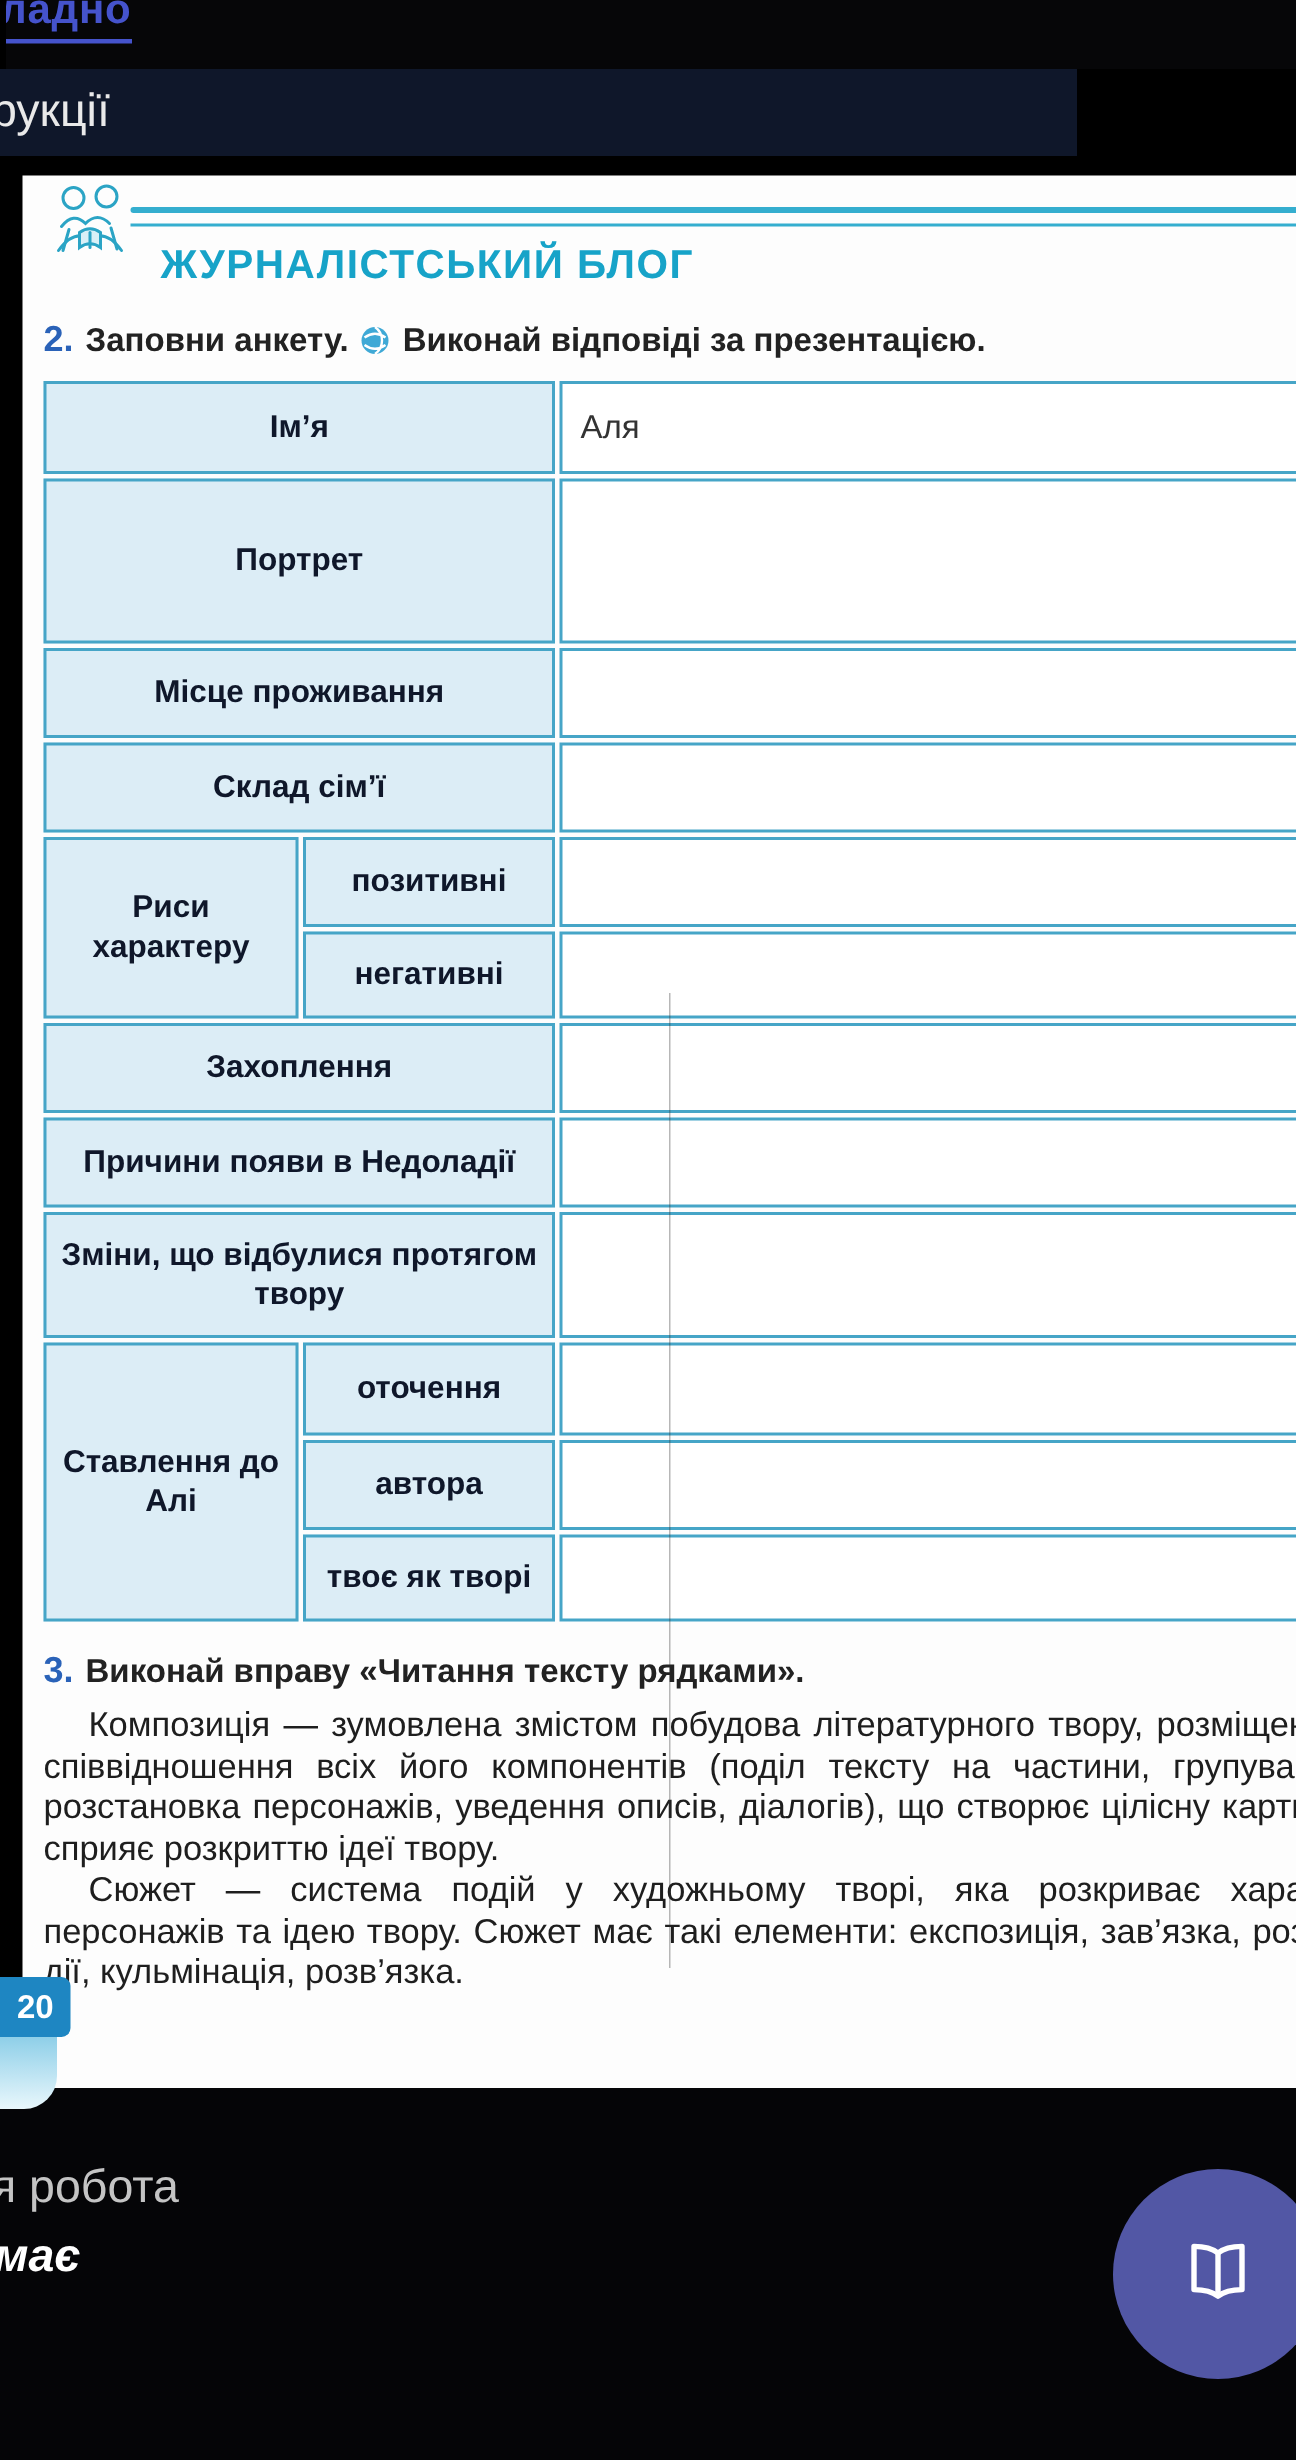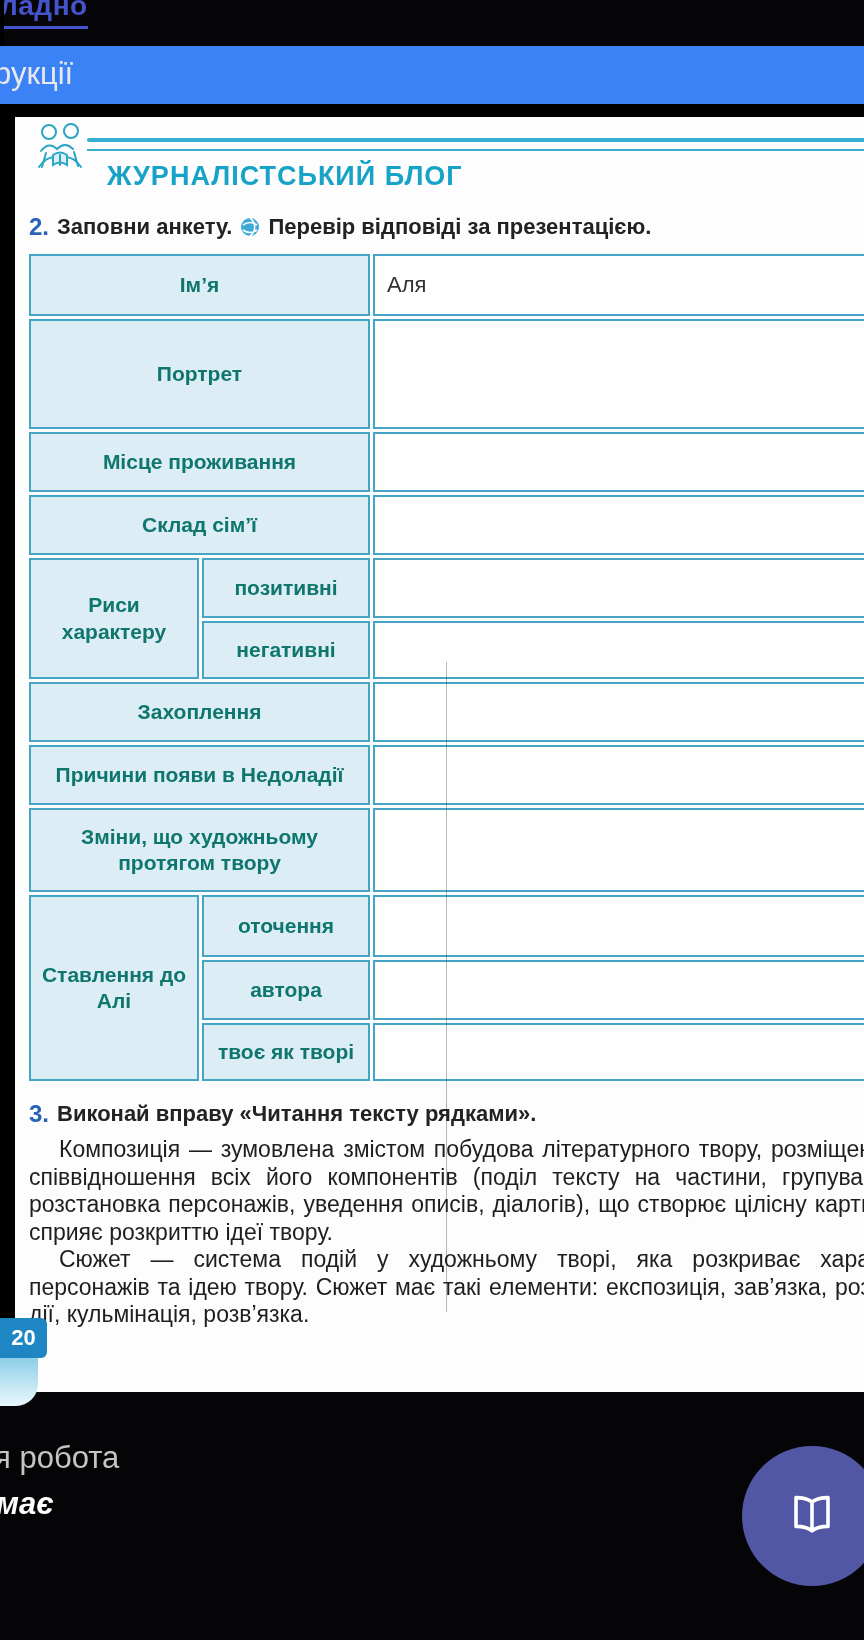--- a/index.html
+++ b/index.html
@@ -6,21 +6,21 @@
   body {
     width:864px; height:1640px; position:relative; overflow:hidden;
     background:#000; font-family:"Liberation Sans", sans-serif;
   }
   
   .top-strip { position:absolute; left:4px; top:0; width:864px; height:46px; background:#060608; overflow:hidden; }
   .top-link {
     position:absolute; left:-4px; top:-10px; color:#4553cc; font-size:28px; font-weight:700;
     border-bottom:3px solid #4553cc; padding-bottom:4px; letter-spacing:.5px;
   }
-  .app-header { position:absolute; left:0; top:46px; width:864px; height:58px; background:#3b82f6; }
+  .app-header { position:absolute; left:0; top:46px; width:718px; height:58px; background:#0f172a; }
   .app-header-text { position:absolute; left:-6px; top:10px; color:#e9e9e9; font-size:31px; }
   
   .page {
     position:absolute; left:0; top:117px; width:864px; height:1275px;
     background:#fdfdfd; overflow:hidden;margin-left:15px;
   }
   .section-header { position:relative; height:92px; }
   .kids-icon { position:absolute; left:14px; top:4px; width:62px; height:56px; }
   .rule1 { position:absolute; left:72px; top:21px; width:900px; height:4px; background:#35aecf; border-radius:2px; }
   .rule2 { position:absolute; left:72px; top:32px; width:900px; height:2px; background:#35aecf; }
@@ -29,21 +29,21 @@
   }
   .task { display:flex; align-items:center; gap:8px; margin:4px 0 0 14px; font-size:22px; font-weight:700; color:#222; }
   .task-num { color:#2a62b8; font-size:24px; font-weight:700; }
   .globe-icon { width:20px; height:20px; flex:0 0 auto; }
   
   table.anketa { border-collapse:separate; border-spacing:3px; margin:10px 0 0 11px; table-layout:fixed; width:910px; }
   col.c1{width:170px;} col.c2{width:168px;} col.c3{width:560px;}
   table.anketa td { border:2px solid #46a5c7; }
   td.lbl {
     background:#dcedf6; text-align:center; vertical-align:middle;
-    font-weight:700; font-size:21px; color:#0f766e; line-height:1.25; padding:2px 6px;
+    font-weight:700; font-size:21px; color:#0f172a; line-height:1.25; padding:2px 6px;
   }
   td.val { background:#fff; font-size:22px; color:#333; padding:2px 12px; vertical-align:middle; }
   .rh-a{height:54px;} .rh-b{height:102px;} .rh-c{height:52px;}
   .rh-d{height:50px;} .rh-e{height:76px;} .rh-f{height:50px;}
   
   .task3 { margin-top:16px; }
   .textblock { width:900px; margin:8px 0 0 14px; font-size:23px; line-height:27.5px; color:#1e1e1e; text-align:justify; }
   .para { text-indent:30px; margin:0; }
   .crease { position:absolute; left:431px; top:545px; width:1px; height:650px; background:rgba(50,50,50,.35); }
   
@@ -96,21 +96,21 @@
     <div class="section-title">ЖУРНАЛІСТСЬКИЙ БЛОГ</div>
   </div>
 
   <div class="task">
     <span class="task-num">2.</span>
     <span>Заповни анкету.</span>
     <svg class="globe-icon" viewBox="0 0 20 20">
       <circle cx="10" cy="10" r="9" fill="#3fa9d6"></circle>
       <path d="M3 8 q7 -5 14 0 M3 13 q7 5 14 0 M10 1 a11 11 0 0 1 0 18" fill="none" stroke="#fff" stroke-width="1.6"></path>
     </svg>
-    <span>Перевір відповіді за презентацією.</span>
+    <span>Виконай відповіді за презентацією.</span>
   </div>
 
   <table class="anketa">
     <colgroup>
         <col class="c1">
         <col class="c2">
         <col class="c3">
       </colgroup>
     <tbody>
       <tr>
@@ -140,21 +140,21 @@
       </tr>
       <tr>
         <td colspan="2" class="lbl rh-c">Захоплення</td>
         <td class="val"></td>
       </tr>
       <tr>
         <td colspan="2" class="lbl rh-c">Причини появи в Недоладії</td>
         <td class="val"></td>
       </tr>
       <tr>
-        <td colspan="2" class="lbl rh-e">Зміни, що художньому протягом твору</td>
+        <td colspan="2" class="lbl rh-e">Зміни, що відбулися протягом твору</td>
         <td class="val"></td>
       </tr>
       <tr>
         <td rowspan="3" class="lbl">Ставлення до Алі</td>
         <td class="lbl rh-a">оточення</td>
         <td class="val"></td>
       </tr>
       <tr>
         <td class="lbl rh-c">автора</td>
         <td class="val"></td>

